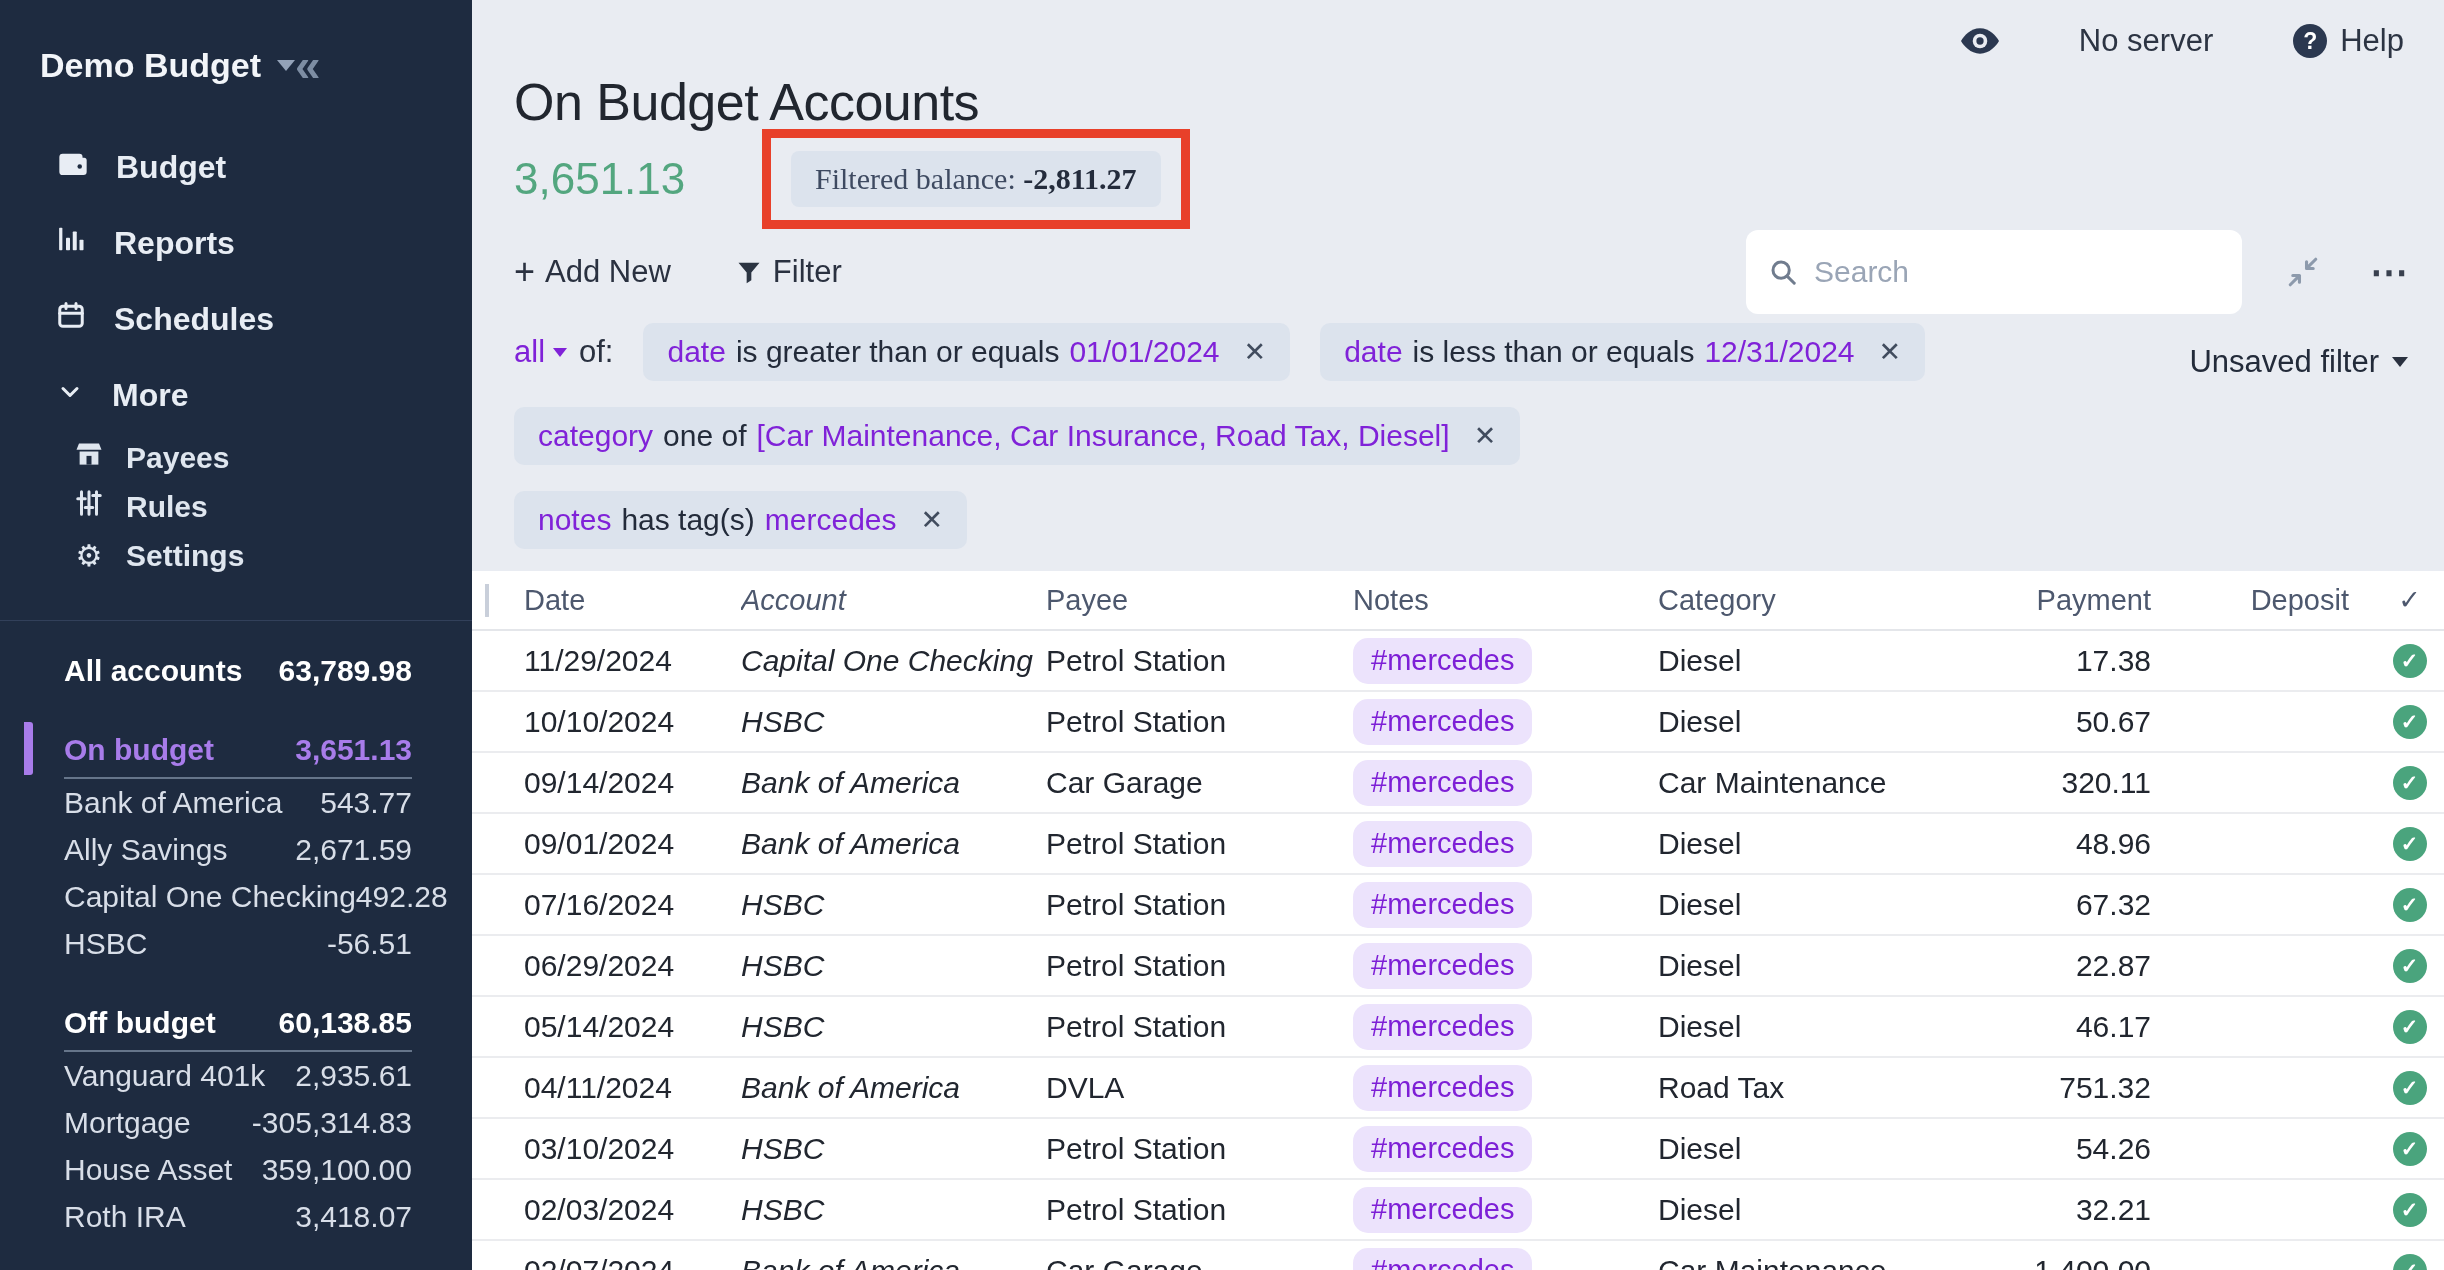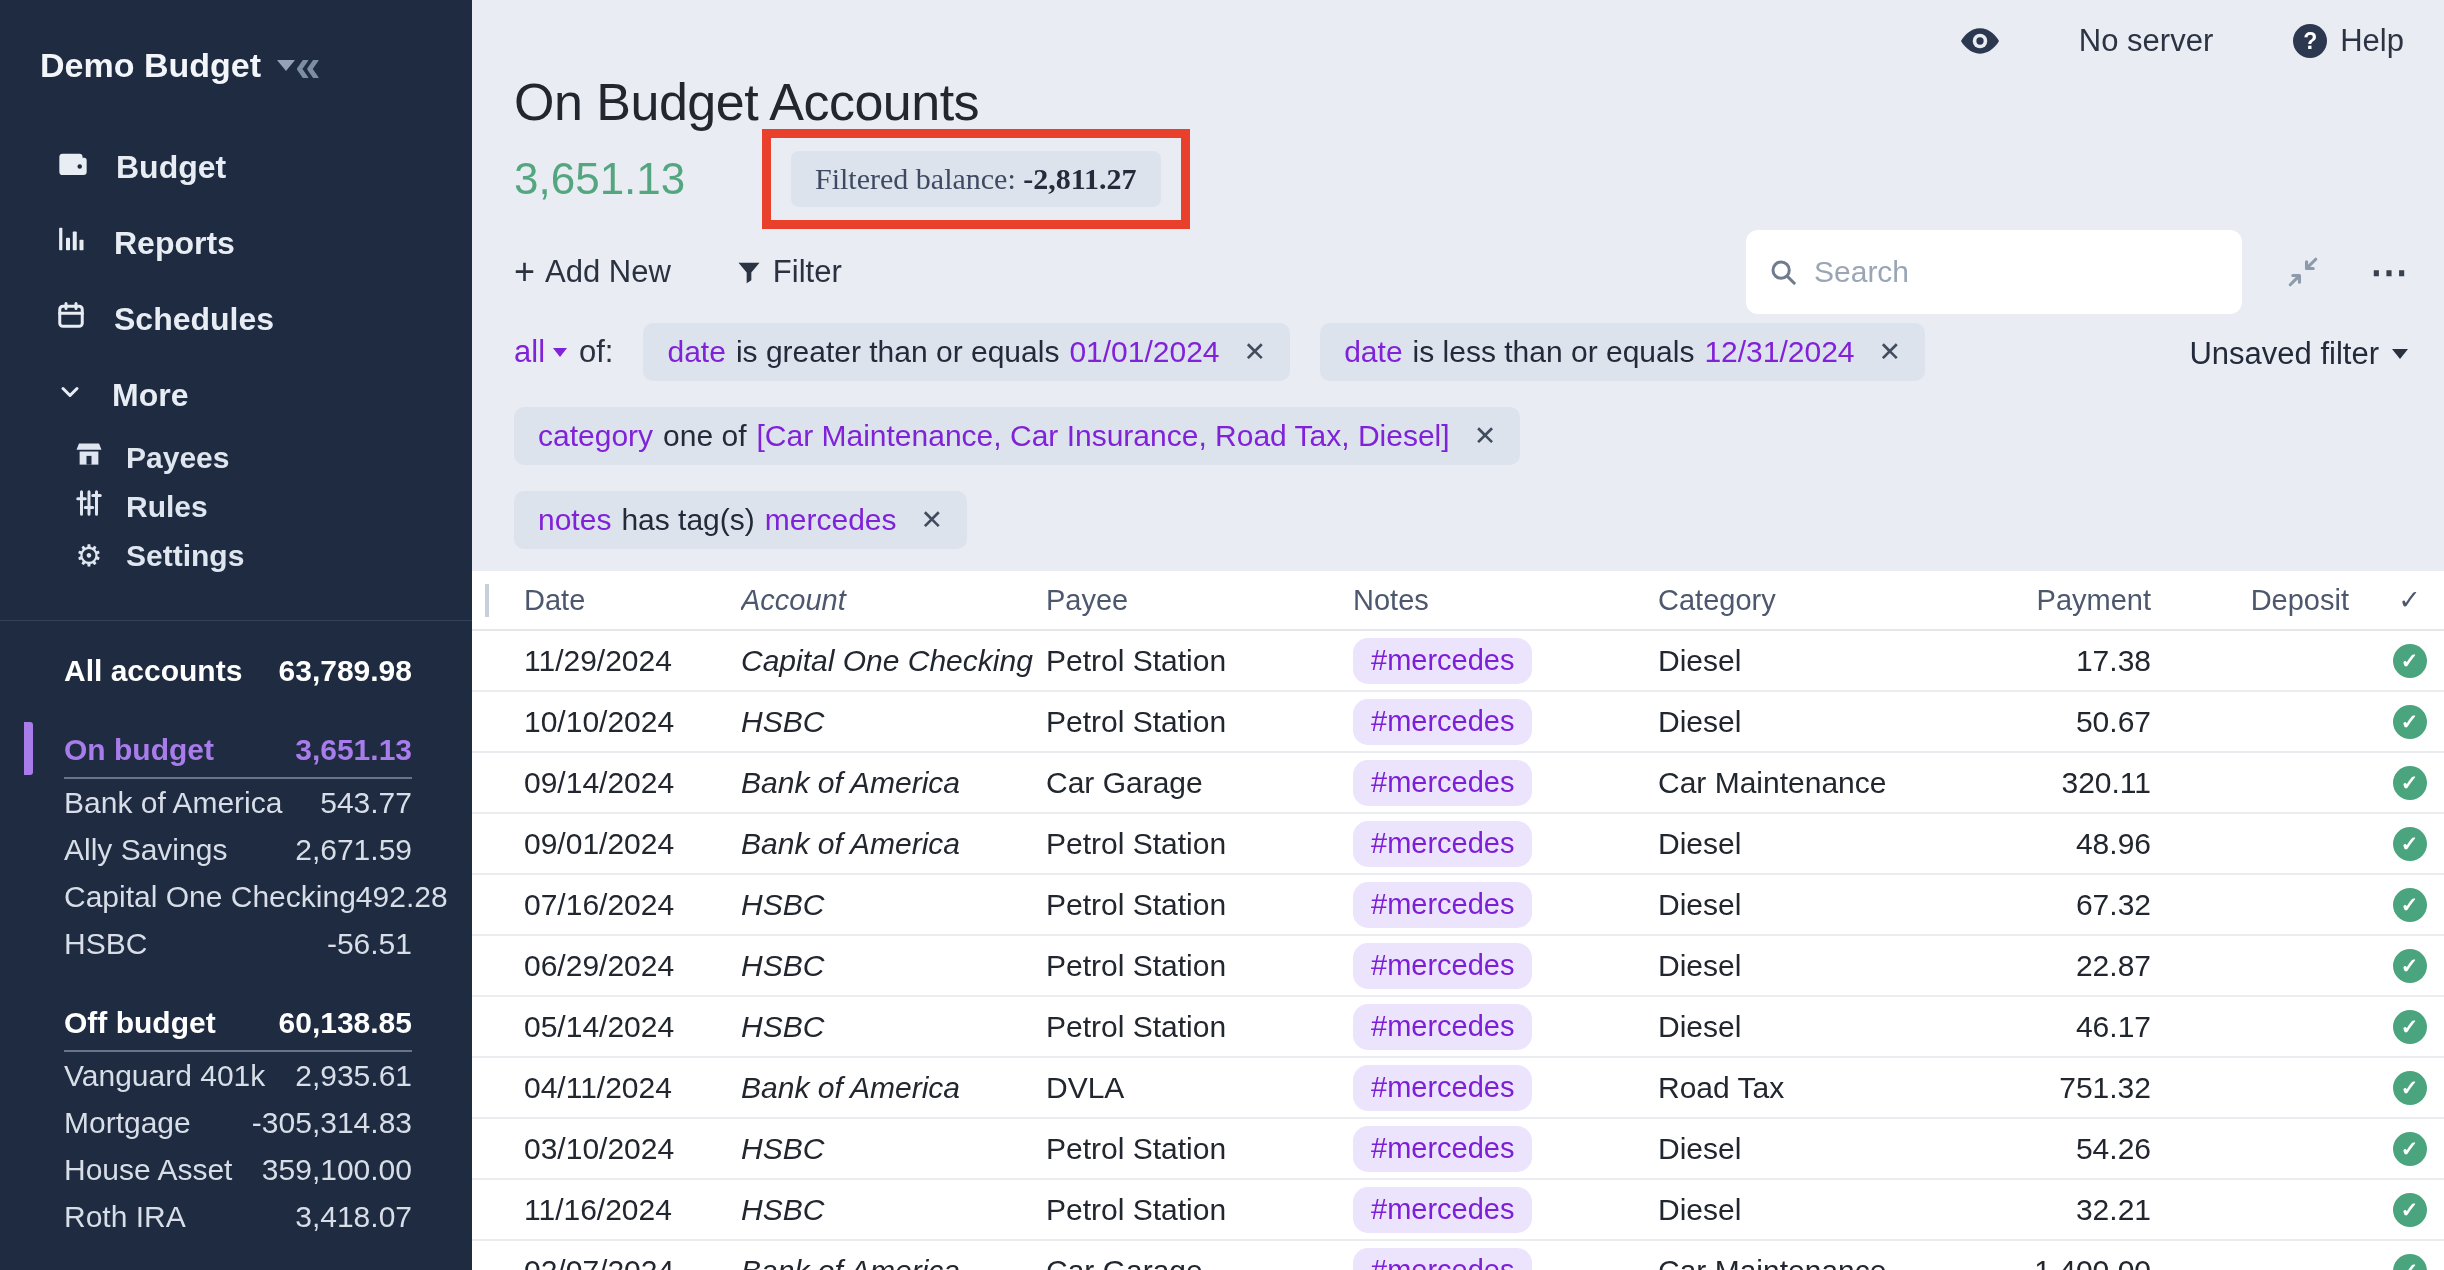--- a/index.html
+++ b/index.html
@@ -59,21 +59,21 @@
   .filters-area { position:relative; margin-top:18px; padding:0 36px 0 42px; }
   .filters-wrap { display:flex; flex-wrap:wrap; gap:26px 30px; align-items:center; max-width:1460px; }
   .match-prefix { display:flex; align-items:center; gap:12px; font-size:31px; color:#2a3140; white-space:nowrap; }
   .match-type { color:#8022d8; font-weight:500; cursor:pointer; display:flex; align-items:center; gap:8px; }
   .tri-sm { border-left:7px solid transparent; border-right:7px solid transparent; border-top:9px solid #8022d8; display:inline-block; width:0; height:0; }
   .chip { background:#dce3ed; border-radius:10px; height:58px; display:flex; align-items:center; padding:0 24px; font-size:30px; gap:10px; white-space:nowrap; cursor:pointer; }
   .f-field { color:#8022d8; }
   .f-op { color:#232b3a; }
   .f-value { color:#8022d8; }
   .chip-x { margin-left:14px; color:#414c5e; font-size:27px; cursor:pointer; }
-  .unsaved { position:absolute; right:36px; top:13px; display:flex; align-items:center; gap:13px; font-size:31px; color:#232b3a; cursor:pointer; }
+  .unsaved { position:absolute; right:36px; top:21px; display:flex; align-items:center; gap:13px; font-size:31px; color:#232b3a; cursor:pointer; }
   .tri-dk { border-left:8px solid transparent; border-right:8px solid transparent; border-top:10px solid #2a3140; display:inline-block; width:0; height:0; }
   
   .table-section { background:#ffffff; flex:1; margin-top:22px; display:flex; flex-direction:column; overflow:hidden; }
   .t-header { display:flex; align-items:center; height:60px; border-bottom:2px solid #e4e6ea; color:#4d586e; font-size:29px; flex-shrink:0; }
   .t-row { display:flex; align-items:center; height:61px; border-bottom:2px solid #ebecef; font-size:30px; color:#21262f; background:#fff; flex-shrink:0; }
   .c { white-space:nowrap; overflow:hidden; }
   .c-check { width:52px; padding-left:13px; }
   .c-date { width:217px; }
   .c-account { width:305px;font-style:italic; }
   .c-payee { width:307px; }
@@ -433,21 +433,21 @@
           <div class="c c-notes"><span class="tag-pill">#mercedes</span></div>
           <div class="c c-category">Diesel</div>
           <div class="c c-payment">54.26</div>
           <div class="c c-deposit"></div>
           <div class="c c-checkcol">
             <span class="check-circle">✓</span>
           </div>
         </div>
         <div class="t-row">
           <div class="c c-check"></div>
-          <div class="c c-date">11/16/2024</div>
+          <div class="c c-date">02/03/2024</div>
           <div class="c c-account">HSBC</div>
           <div class="c c-payee">Petrol Station</div>
           <div class="c c-notes"><span class="tag-pill">#mercedes</span></div>
           <div class="c c-category">Diesel</div>
           <div class="c c-payment">32.21</div>
           <div class="c c-deposit"></div>
           <div class="c c-checkcol">
             <span class="check-circle">✓</span>
           </div>
         </div>

